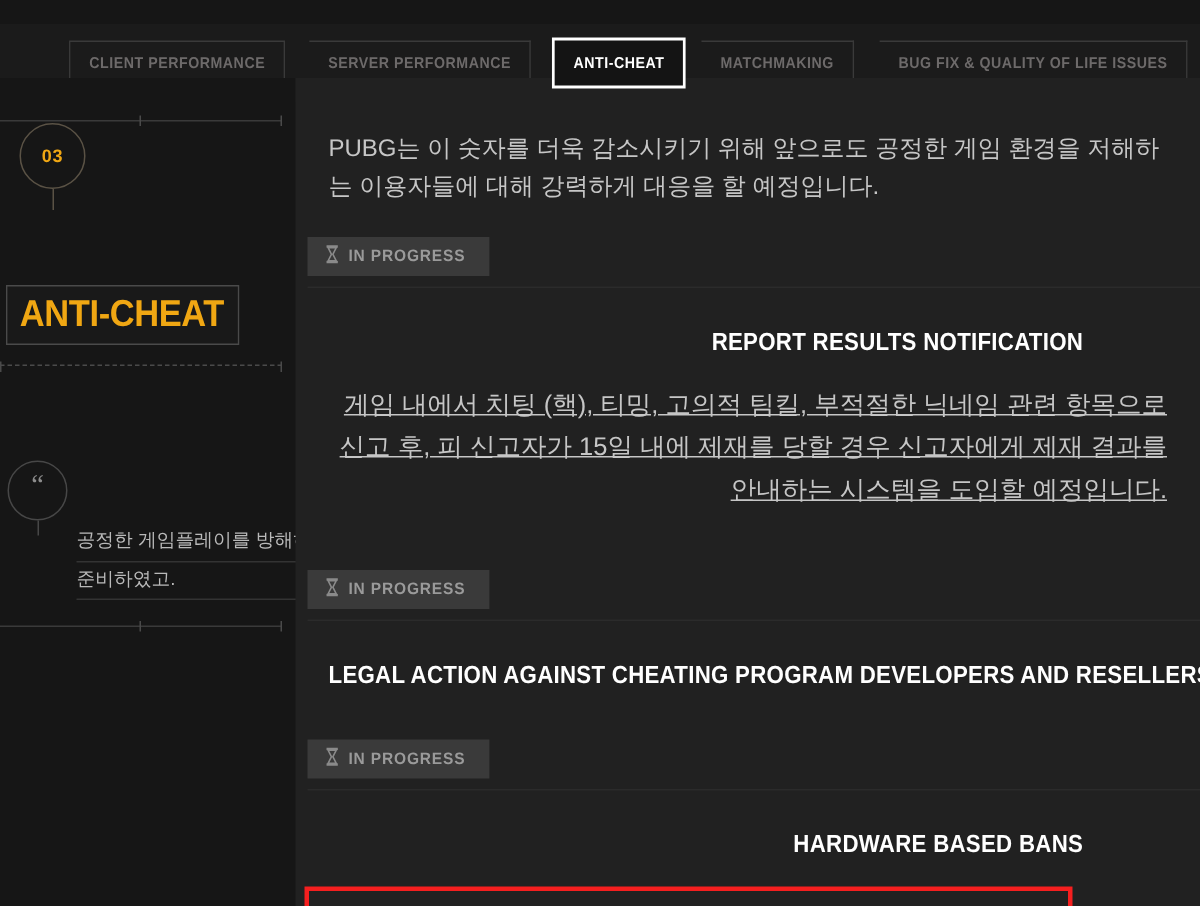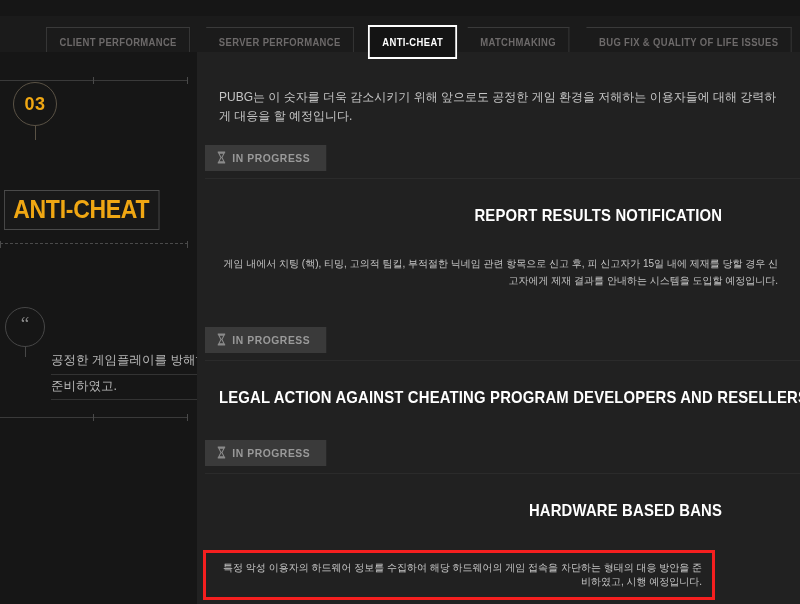--- a/index.html
+++ b/index.html
@@ -94,21 +94,21 @@
   .stepno {
     position: absolute;
     left: 13px; top: 30px;
     width: 44px; height: 44px;
     border: 1px solid #5a5245;
     border-radius: 50%;
     display: flex;
     align-items: center;
     justify-content: center;
     color: #f0a713;
-    font-size: 18px;
+    font-size: 12px;
     font-weight: bold;
     letter-spacing: 0.5px;
     background: #161616;
   }
   .connector {
     position: absolute;
     left: 35px; top: 74px;
     width: 1px; height: 14px;
     background: #5a5245;
   }
@@ -172,21 +172,21 @@
     top: 52px; left: 197px;
     width: 603px;
     height: 552px;
     background: #212121;
     overflow: hidden;
   }
 
   .intro {
     padding: 36px 22px 0 22px;
     color: #c6c6c6;
-    font-size: 12px;
+    font-size: 16px;
     line-height: 1.55;
   }
 
   .badgerow {
     margin-top: 20px;
     padding: 0 0 0 8px;
     position: relative;
   }
   .badge {
     display: inline-flex;
@@ -217,23 +217,24 @@
     font-size: 16.5px;
     font-weight: bold;
     letter-spacing: 0.2px;
     margin-top: 27px;
     transform: scaleX(0.9);
     transform-origin: left center;
     white-space: nowrap;
   }
   .blockbody {
     color: #c6c6c6;
-    font-size: 10px;
+    font-size: 17px;
     line-height: 1.7;
-    margin-top: 30px;
+    margin-top: 18px;
+    text-decoration: underline;
   }
   .blockbody.boxed {
     border: 3px solid #f51f1f;
     padding: 8px 10px 8px 11px;
     margin-left: -16px;
     margin-right: 0;
     width: 512px;
     line-height: 1.4;
   }
 </style>

